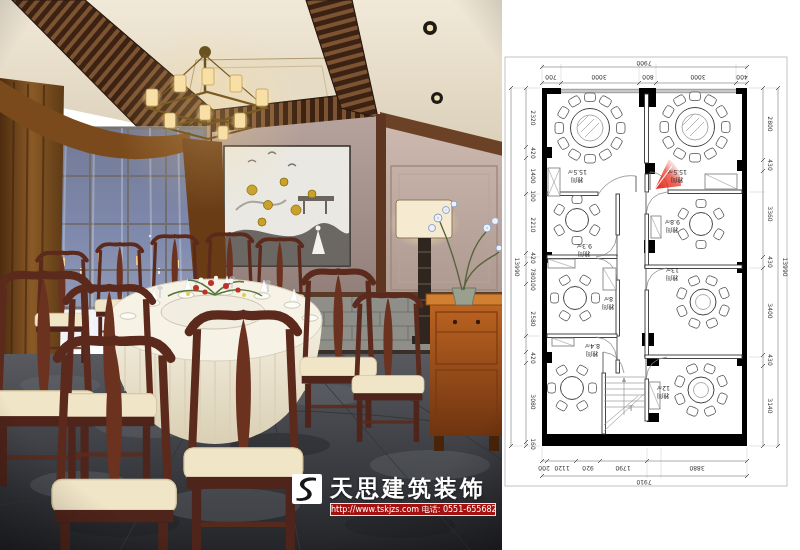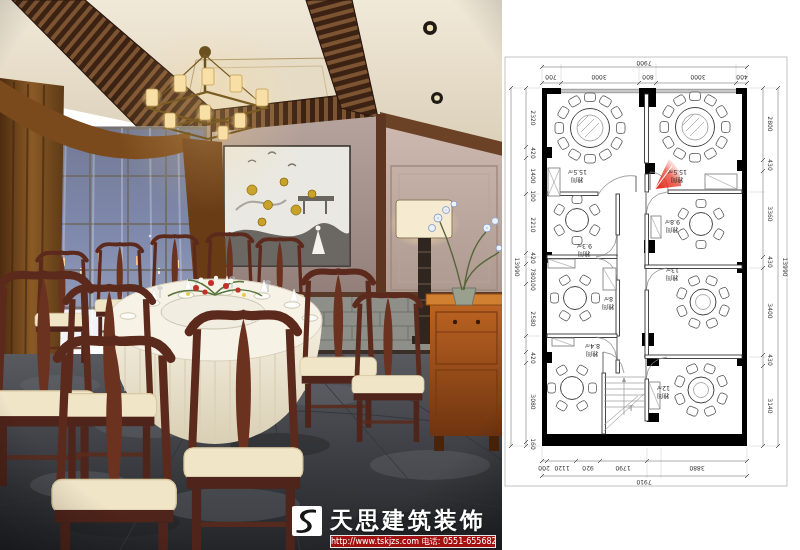--- a/index.html
+++ b/index.html
@@ -12,21 +12,21 @@
   .ext{stroke:#c8c8c8;stroke-width:0.5;}
   .tick{stroke:#555;stroke-width:0.9;}
   .dimtxt{font-size:6px;fill:#333;font-family:"DejaVu Sans",sans-serif;}
   .roomtxt{font-size:6.2px;fill:#222;}
   .thinwall{fill:#fff;stroke:#333;stroke-width:0.9;}
   .furn{fill:#fff;stroke:#777;stroke-width:0.8;}
   .furnl{stroke:#999;stroke-width:0.6;}
   .door{stroke:#888;stroke-width:0.8;fill:none;}
   .leaf{stroke:#555;stroke-width:0.9;}
   .tread{stroke:#9a9a9a;stroke-width:0.7;}
-  .logo{position:absolute;left:292px;top:474px;width:212px;height:42px;z-index:5;margin-top:32px;}
+  .logo{position:absolute;left:292px;top:474px;width:212px;height:42px;z-index:5;}
   .logo-mark{position:absolute;left:0;top:0;width:30px;height:30px;background:#fff;border-radius:2px;}
   .logo-title{position:absolute;left:38px;top:1px;width:166px;height:27px;color:#fff;
       font-size:23px;font-weight:bold;letter-spacing:3px;line-height:27px;white-space:nowrap;
       text-shadow:0 1px 3px rgba(0,0,0,.65);}
   .logo-url{position:absolute;left:38px;top:29px;width:164px;height:11px;background:#a31210;
       border:1px solid #e8e8e8;color:#fff;font-size:8px;line-height:11px;text-align:center;
       white-space:nowrap;overflow:hidden;}
 </style>
 </head>
 <body>

